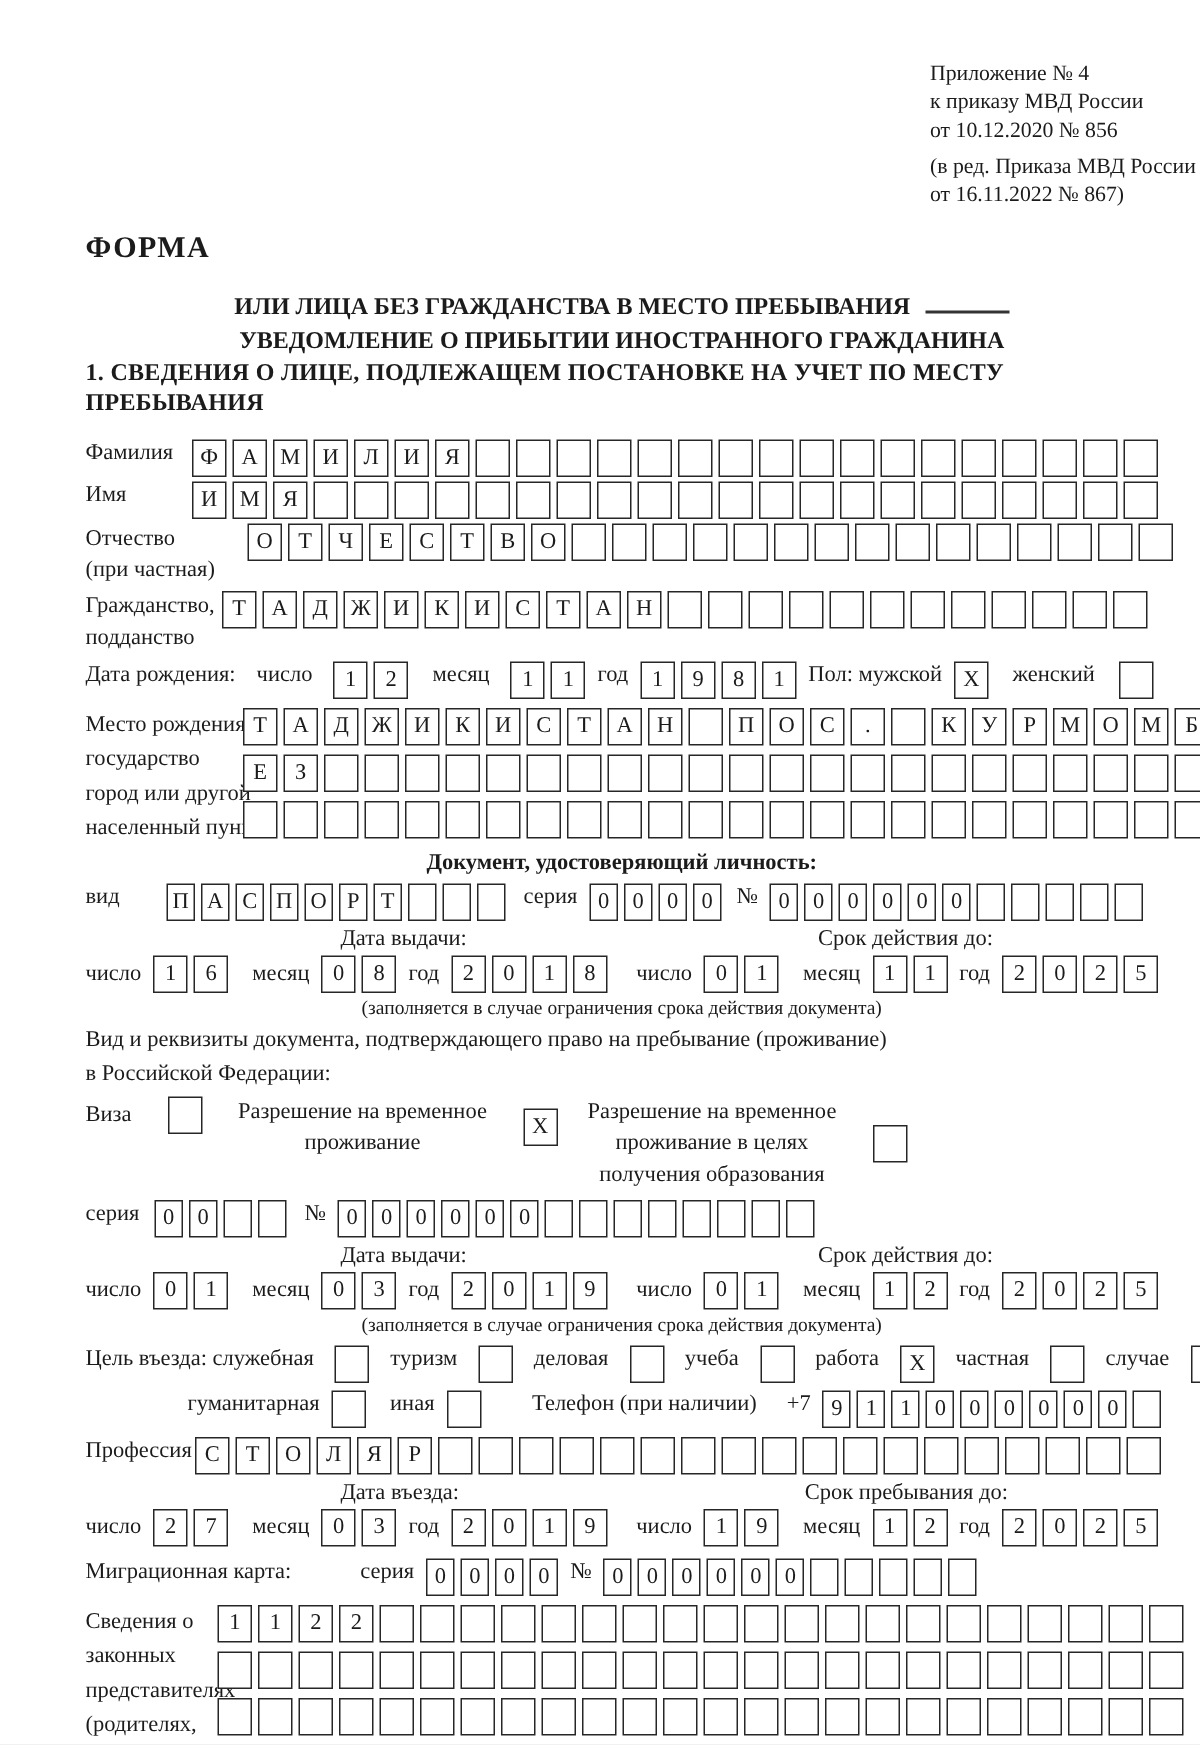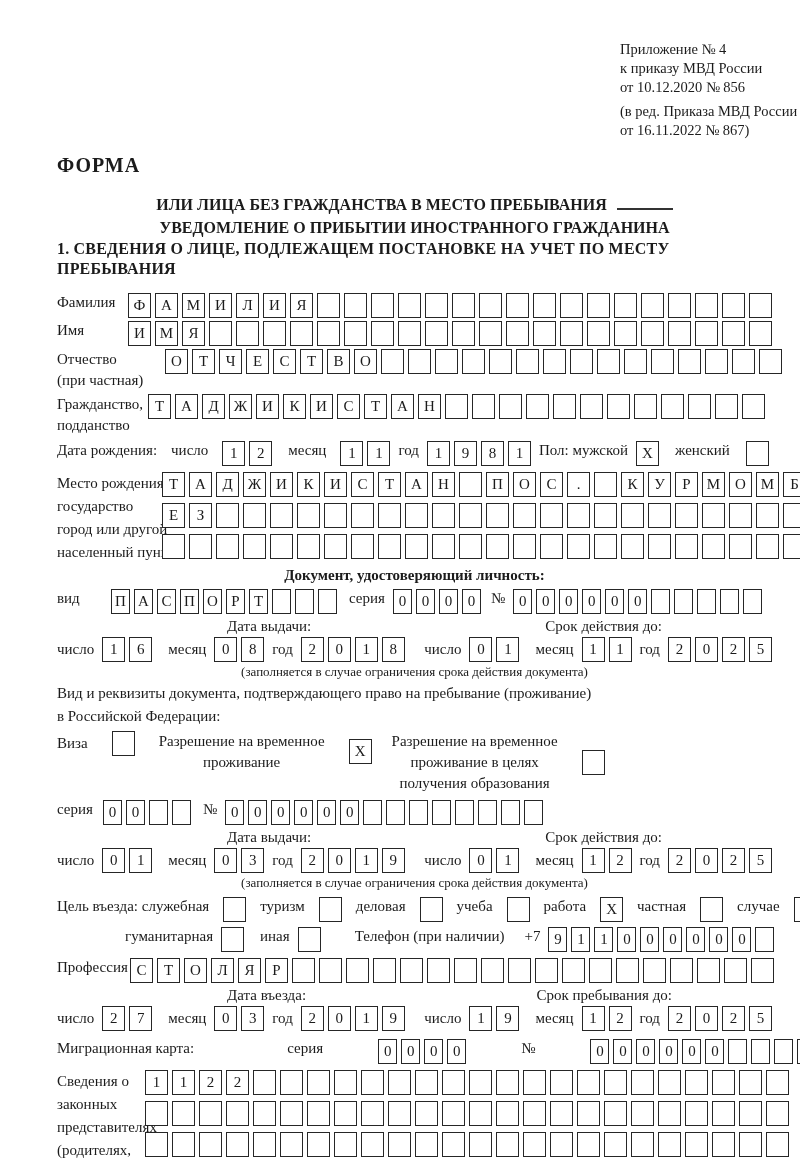--- a/index.html
+++ b/index.html
@@ -643,21 +643,21 @@
       <span class="lbl">год</span>
       <span class="cells">
           <span class="cell">2</span>
           <span class="cell">0</span>
           <span class="cell">2</span>
           <span class="cell">5</span>
         </span>
     </span>
   </div>
 
-  <div class="frow inline" style="margin-top:8px;gap:47px;">
+  <div class="frow inline" style="margin-top:8px;">
     <span class="lbl">Миграционная карта:</span>
     <span class="lbl" style="margin-left:46px;">серия</span>
     <span class="cells compact ml8">
         <span class="cell">0</span>
         <span class="cell">0</span>
         <span class="cell">0</span>
         <span class="cell">0</span>
       </span>
     <span class="lbl ml8">№</span>
     <span class="cells compact ml8">

